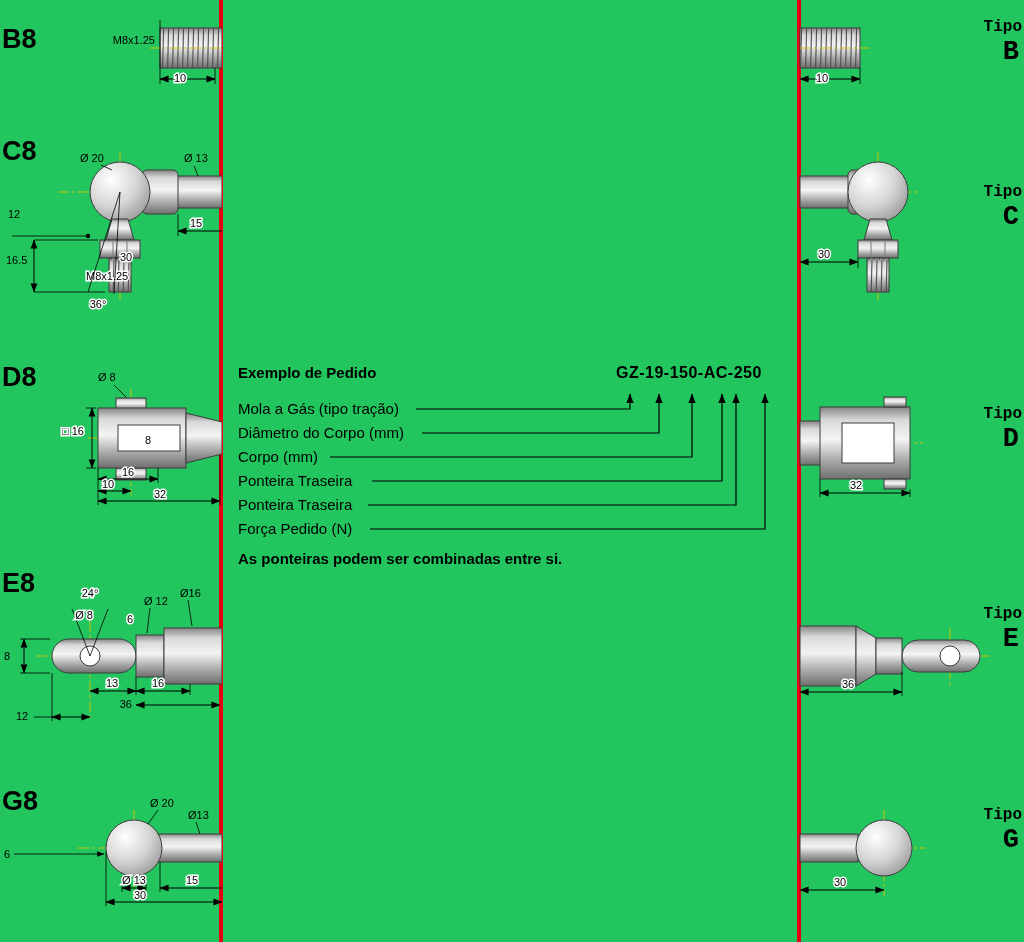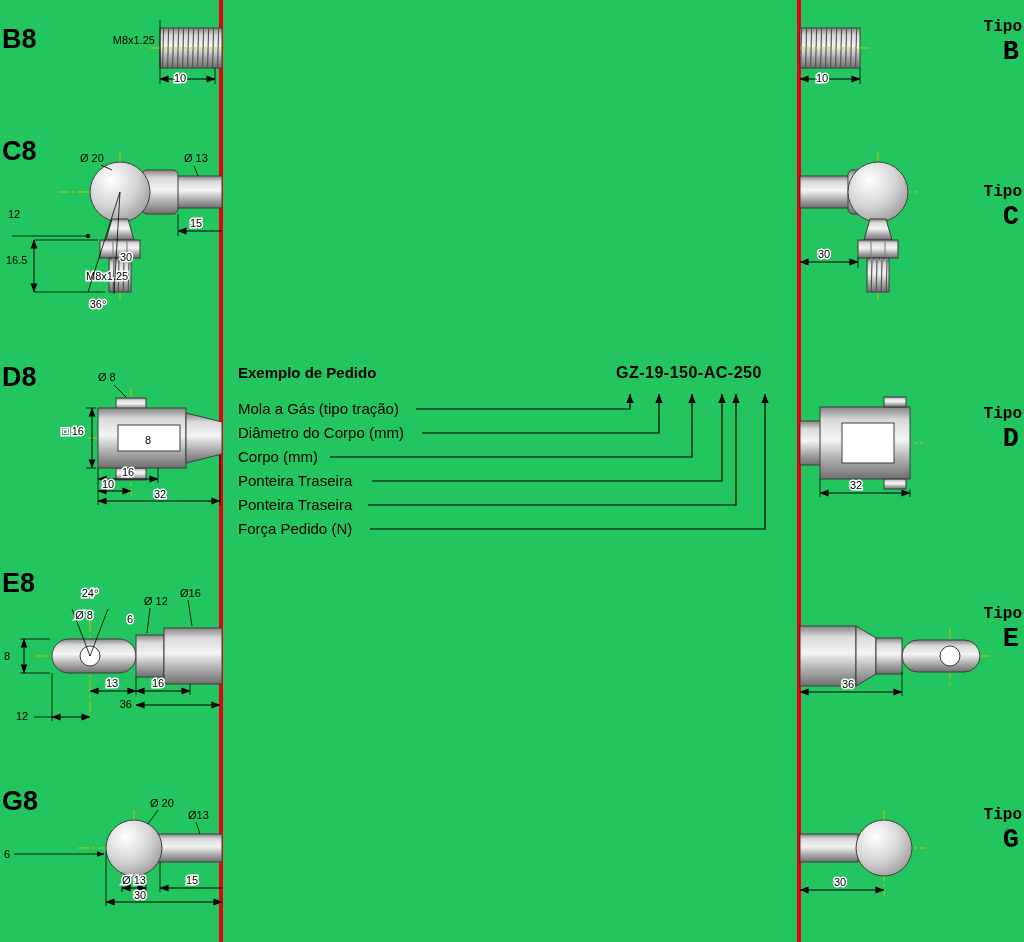--- a/index.html
+++ b/index.html
@@ -343,14 +343,15 @@
   </svg>
 
   <span class="center-text bold" style="left:238px;top:364px">Exemplo de Pedido</span>
   <span class="center-text bold code-text" style="left:616px;top:364px">GZ-19-150-AC-250</span>
   <span class="center-text" style="left:238px;top:400px">Mola a Gás (tipo tração)</span>
   <span class="center-text" style="left:238px;top:424px">Diâmetro do Corpo (mm)</span>
   <span class="center-text" style="left:238px;top:448px">Corpo (mm)</span>
   <span class="center-text" style="left:238px;top:472px">Ponteira Traseira</span>
   <span class="center-text" style="left:238px;top:496px">Ponteira Traseira</span>
   <span class="center-text" style="left:238px;top:520px">Força Pedido (N)</span>
+  <span class="center-text bold" style="left:238px;top:550px">As ponteiras podem ser combinadas entre si.</span>
 
 </div>
 
 </body></html>

